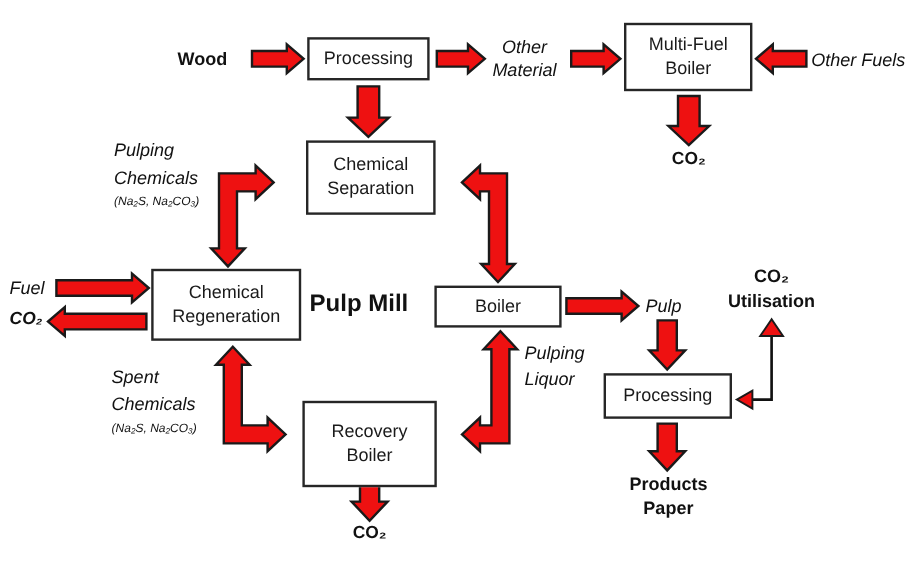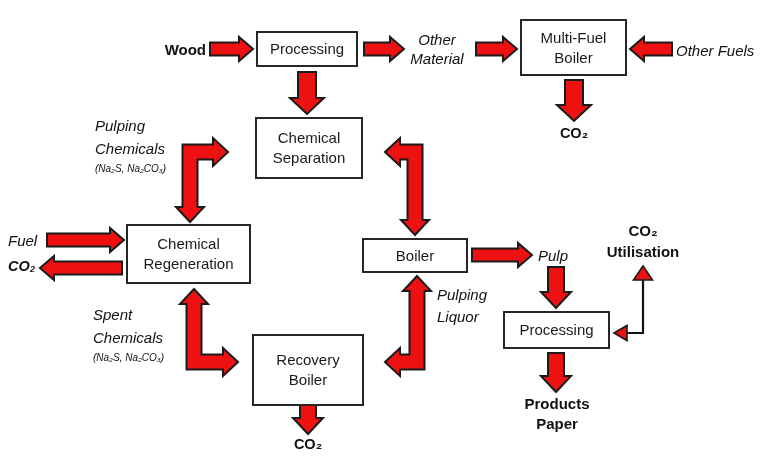--- a/index.html
+++ b/index.html
@@ -10,21 +10,21 @@
   .arrow-layer{position:absolute;left:0;top:0;}
   .box{
     position:absolute;background:#fff;border:2px solid #262626;box-sizing:border-box;
     display:flex;flex-direction:column;align-items:center;justify-content:center;
     font-size:15px;line-height:20px;text-align:center;color:#1a1a1a;
   }
   .lbl{position:absolute;font-size:15px;line-height:19px;color:#111;}
   .it{font-style:italic;}
   .b{font-weight:bold;}
   .ctr{text-align:center;}
-  .rt{text-align:right;}
+  .rt{text-align:left;}
   .sm{font-size:10px;line-height:12px;margin-top:3px;}
   .lh23{line-height:23px;}
   .lh21{line-height:21px;}
   .lh20{line-height:20px;}
   .big{font-size:20px;line-height:22px;}
   .co2{font-size:14.5px;}
 </style>
 </head>
 <body>
 
@@ -98,20 +98,21 @@
   <div class="lbl it lh23" style="left:95px;top:114px;width:115px">
     <div>Pulping</div>
     <div>Chemicals</div>
     <div class="sm">(Na₂S, Na₂CO₃)</div>
   </div>
 
   <div class="lbl it" style="left:8px;top:231px;width:40px">Fuel</div>
 
   <div class="lbl it b co2" style="left:8px;top:257px;width:44px">CO₂</div>
 
+  <div class="lbl b big" style="left:258px;top:242px;width:100px">Pulp Mill</div>
 
   <div class="lbl it" style="left:538px;top:246px;width:42px">Pulp</div>
 
   <div class="lbl b ctr lh21" style="left:598px;top:220px;width:90px">
     <div>CO₂</div>
     <div>Utilisation</div>
   </div>
 
   <div class="lbl it" style="left:437px;top:284px;width:62px;line-height:22px">
     <div>Pulping</div>

